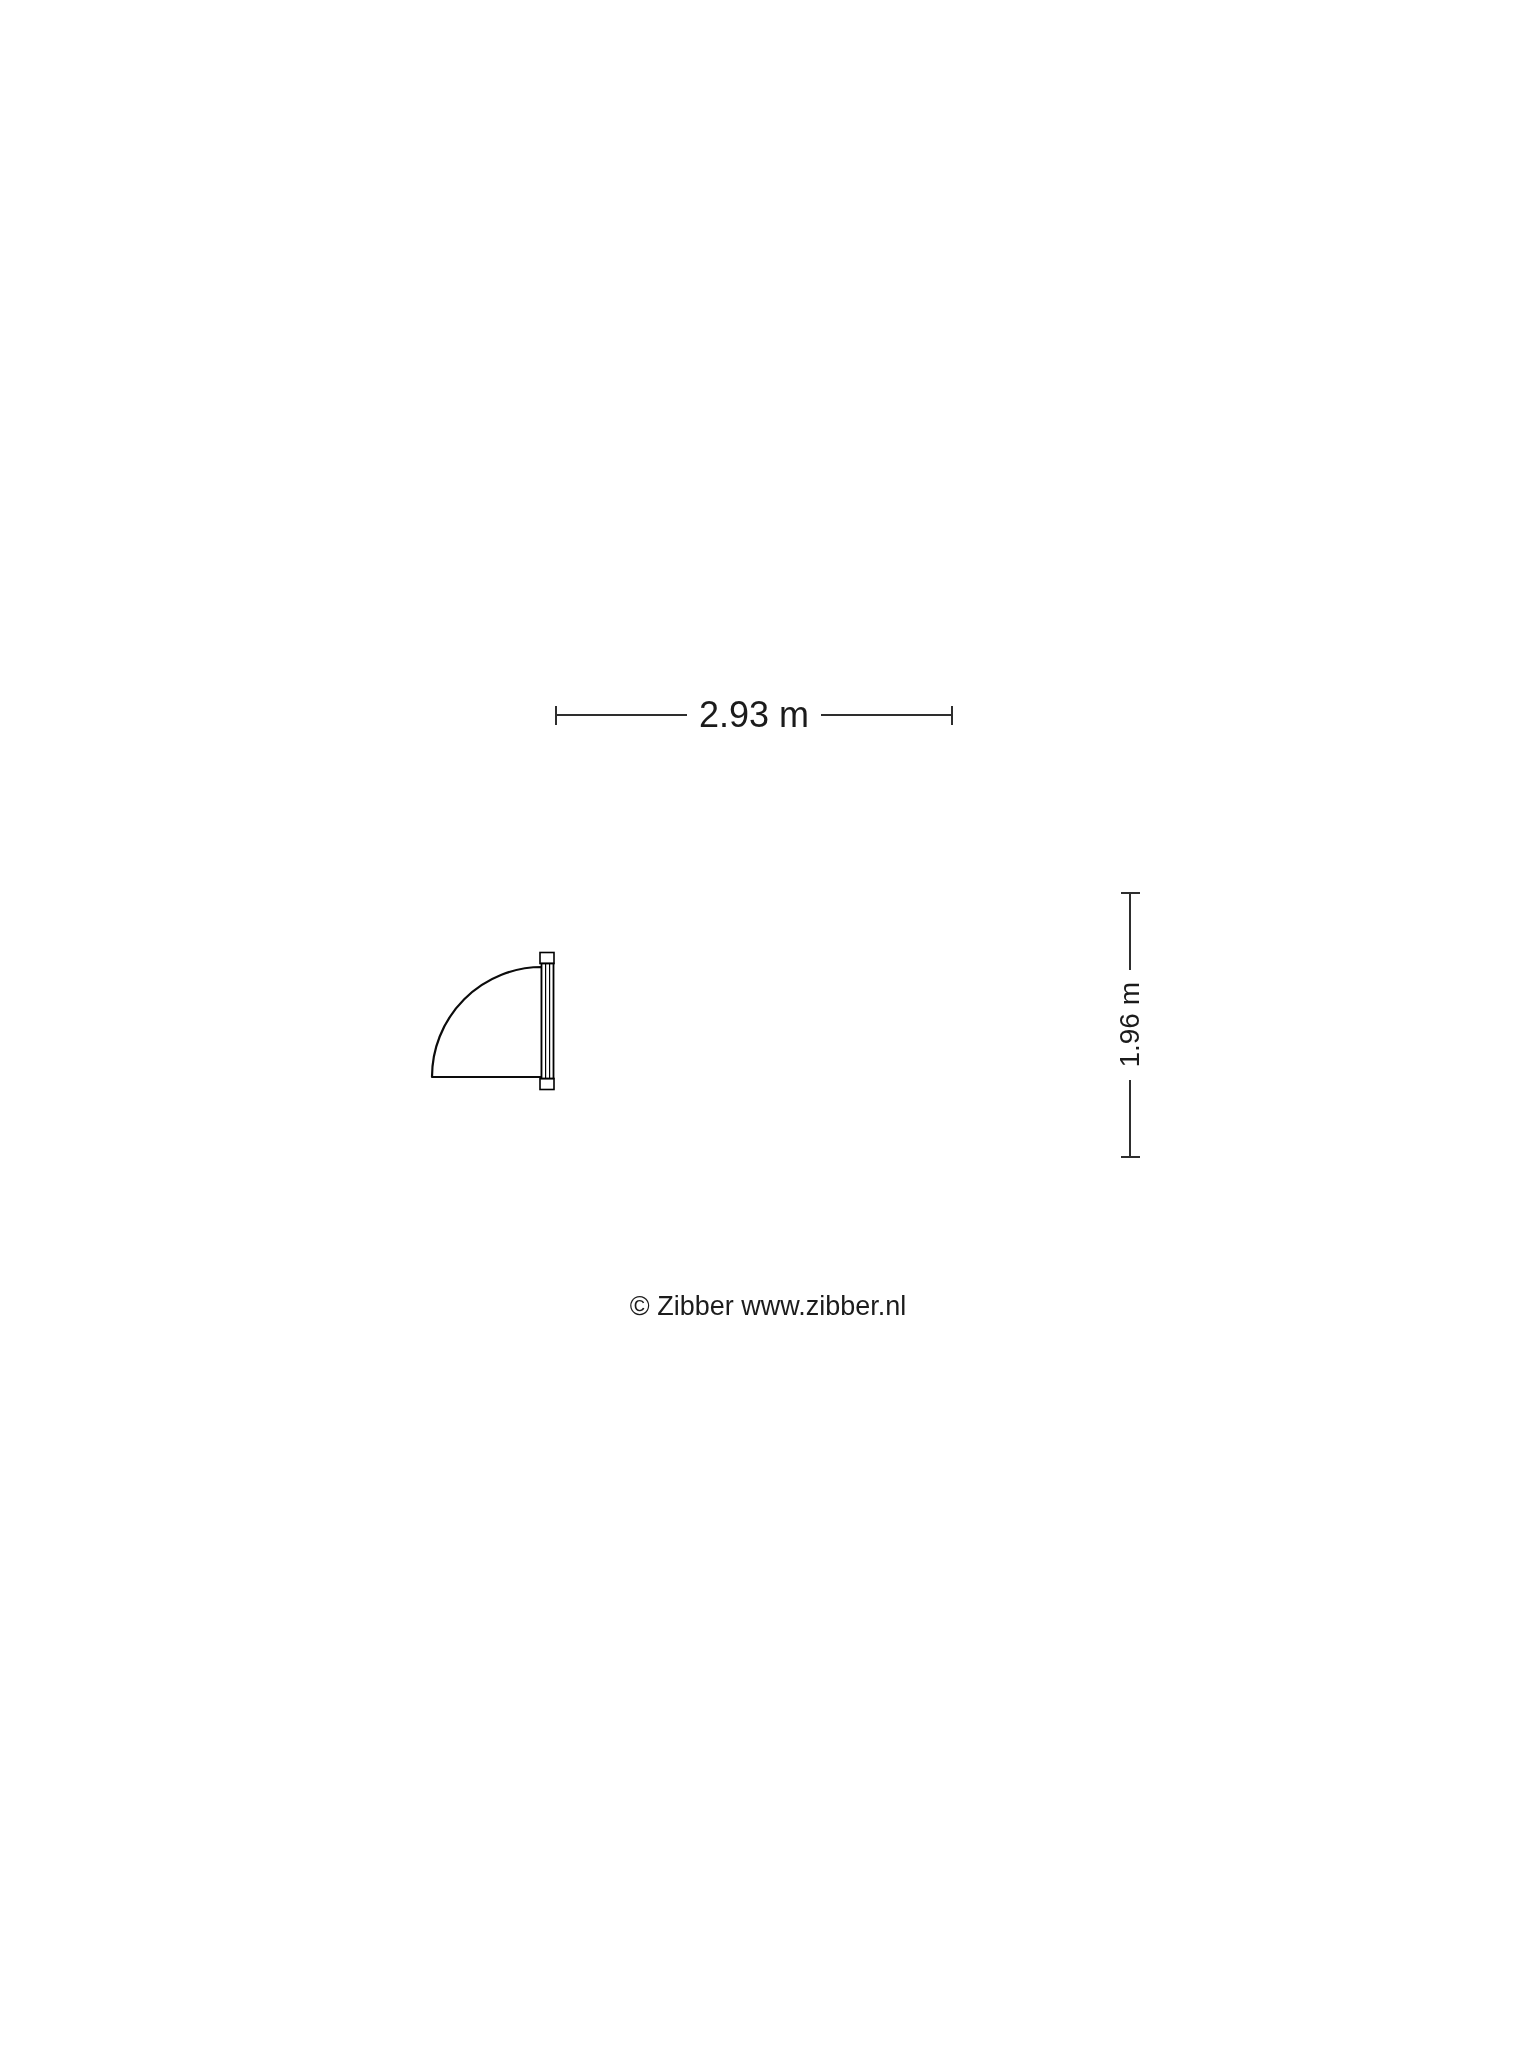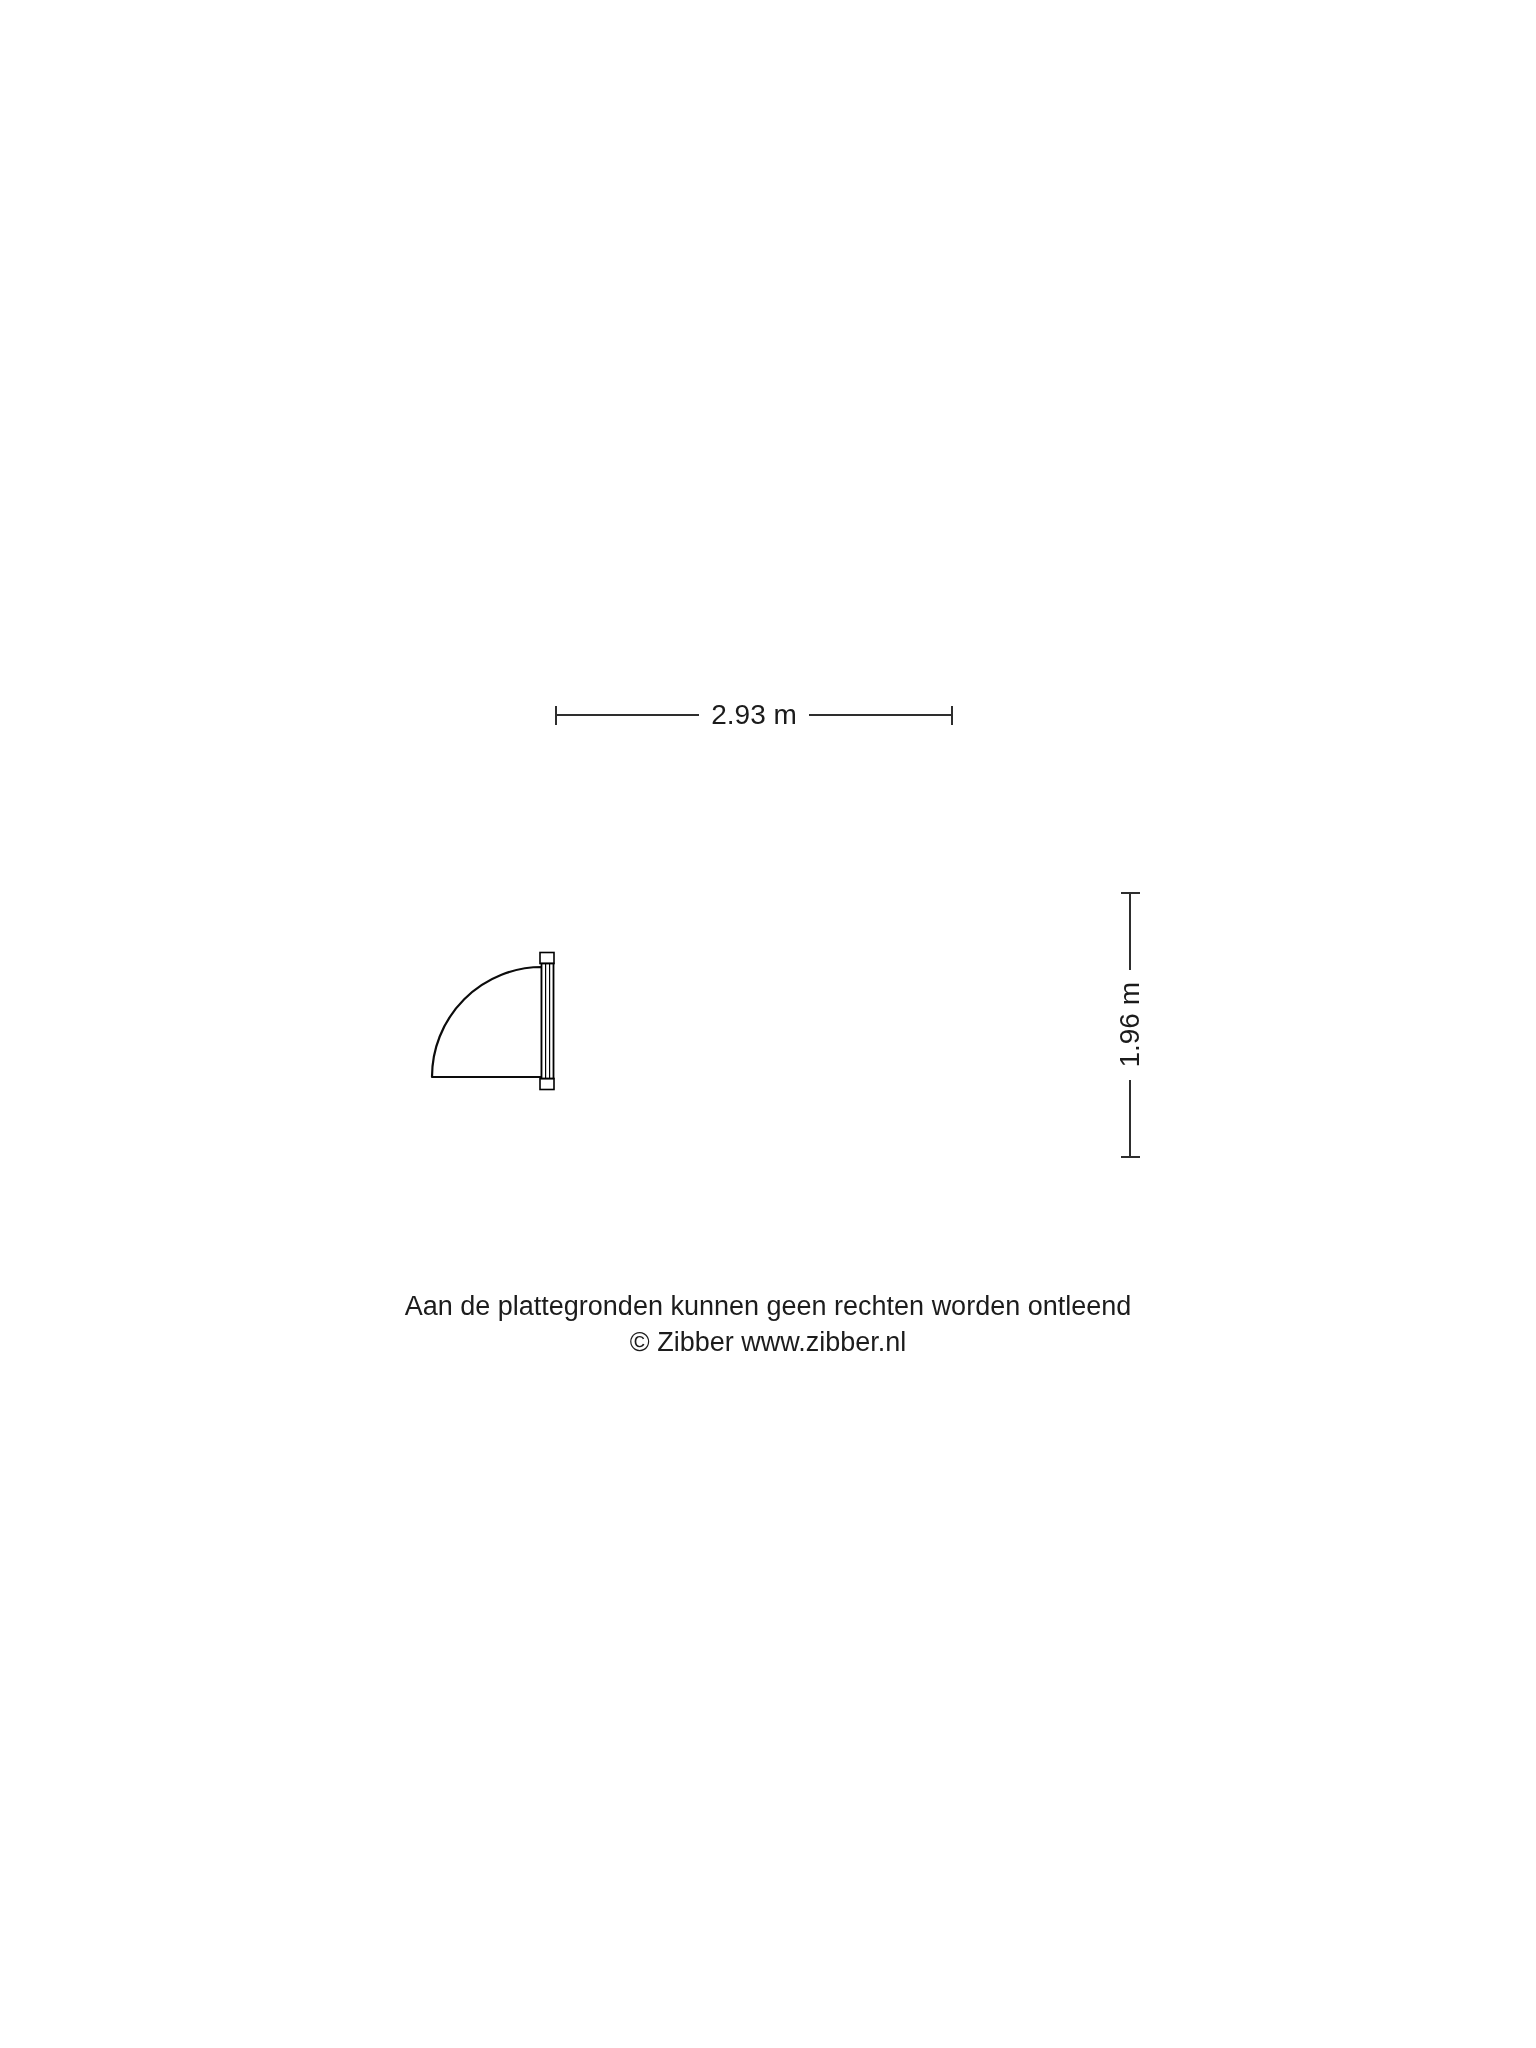--- a/index.html
+++ b/index.html
@@ -16,21 +16,21 @@
   
   .dim-h {
     position: absolute;
     left: 555px; top: 697px; width: 398px; height: 36px;
     display: flex; align-items: center;
   }
   .dim-h .tick { width: 2px; height: 19px; background: #2e2e2e; }
   .dim-h .seg { flex: 1; height: 2px; background: #2e2e2e; }
   .dim-h .dim-label {
     padding: 0 12px;
-    font-size: 28px; line-height: 36px;
+    font-size: 36px; line-height: 36px;
     color: #1b1b1b; white-space: nowrap;
   }
 
   
   .room {
     position: absolute;
     left: 540px; top: 877px; width: 427px; height: 296px;
     border: 14px solid #060606;
     background: #e0e0e0;
     box-shadow: 0 0 9px 1px rgba(0,0,0,0.28);
@@ -101,17 +101,16 @@
 
   <div class="dim-v">
     <div class="tick"></div>
     <div class="seg"></div>
     <div class="dim-label">1.96 m</div>
     <div class="seg"></div>
     <div class="tick"></div>
   </div>
 
   <div class="disclaimer">
-    <div>Aan de plattegronden kunnen geen rechten worden ontleend</div>
     <div>© Zibber www.zibber.nl</div>
   </div>
 
 </div>
 
 </body></html>

